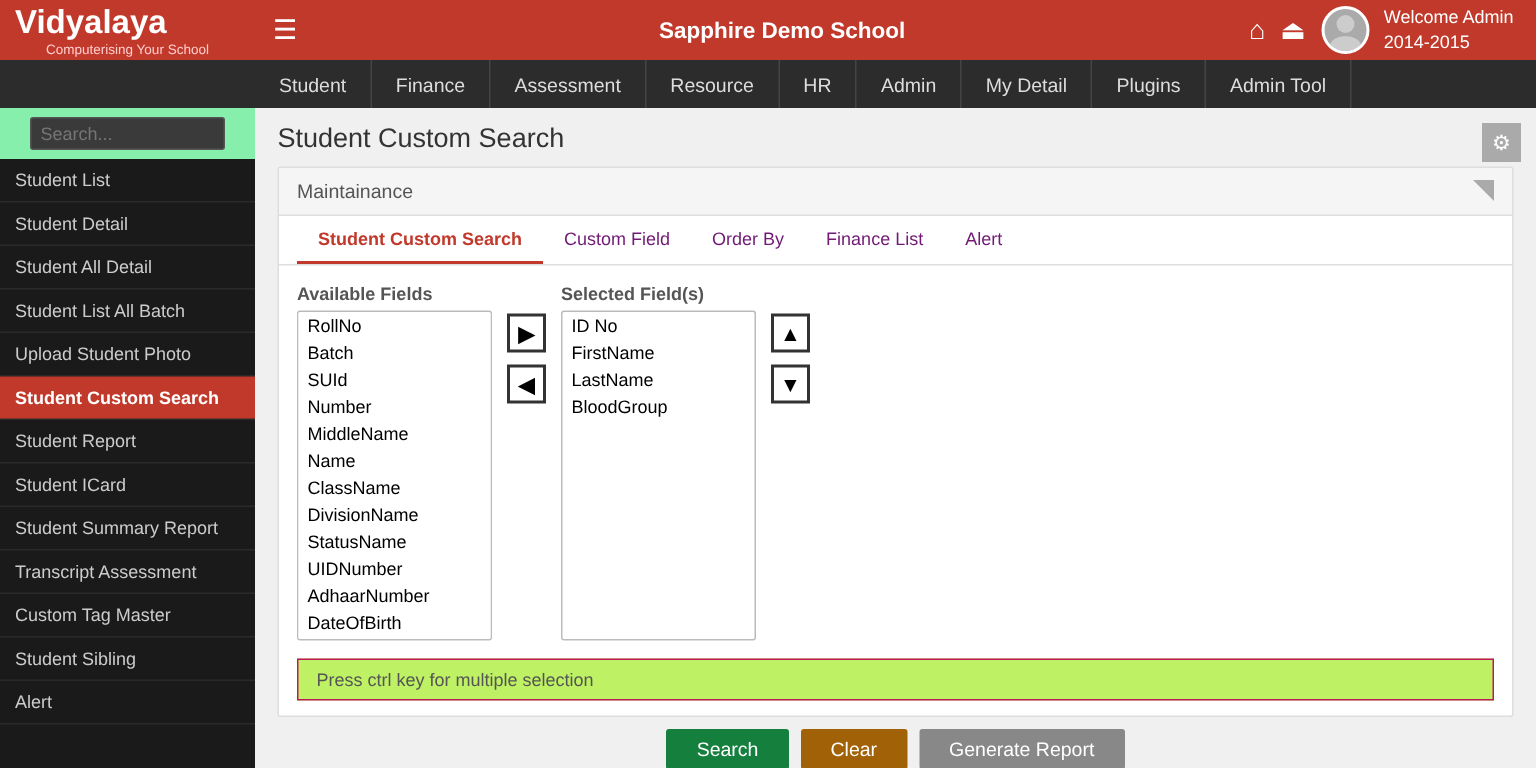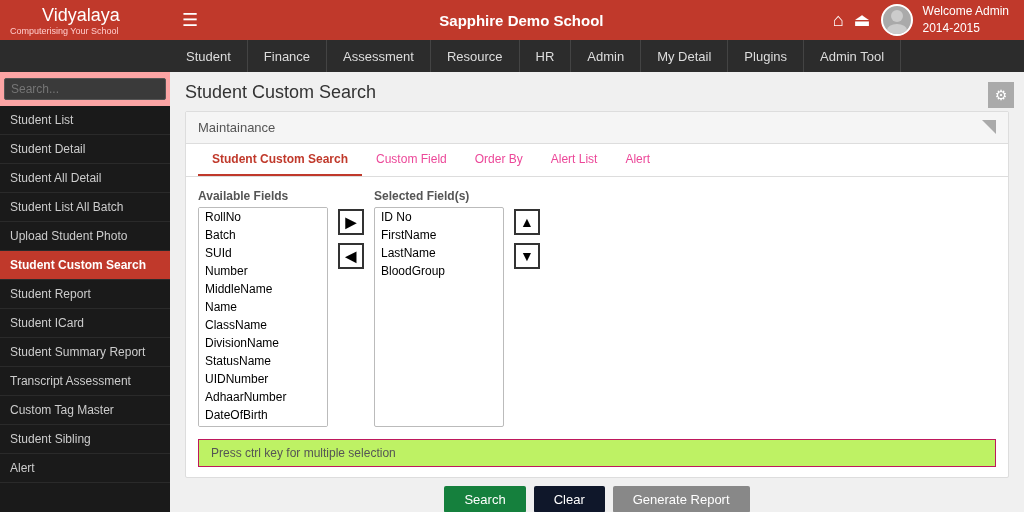--- a/index.html
+++ b/index.html
@@ -1,75 +1,75 @@
 <!DOCTYPE html>
 <html><head>
   <meta charset="utf-8">
   <style>
     * { margin: 0; padding: 0; box-sizing: border-box; }
     body { font-family: Arial, sans-serif; font-size: 13px; background: #f0f0f0; width: 1024px; height: 512px; overflow: hidden; }
 
     
     .header { background: #c0392b; height: 40px; display: flex; align-items: center; }
     .logo-area { width: 170px; background: #c0392b; padding: 0 10px; display: flex; flex-direction: column; justify-content: center; }
-    .logo-title { color: white; font-size: 18px; font-weight: normal; margin-left: 32px; }
-    .logo-subtitle { color: #ffcccc; font-size: 9px; }
+    .logo-title { color: white; font-size: 22px; font-weight: bold; }
+    .logo-subtitle { color: #ffcccc; font-size: 9px; text-align: center; }
     .hamburger-btn { color: white; font-size: 18px; padding: 0 12px; cursor: pointer; }
     .header-center { flex: 1; text-align: center; color: white; font-size: 15px; font-weight: bold; }
     .header-right { display: flex; align-items: center; gap: 10px; padding-right: 15px; }
     .header-icon { color: white; font-size: 18px; cursor: pointer; }
     .avatar-circle { width: 32px; height: 32px; border-radius: 50%; background: #aaa; border: 2px solid white; overflow: hidden; display: flex; align-items: center; justify-content: center; }
     .avatar-circle svg { width: 28px; height: 28px; }
     .welcome-text { color: white; font-size: 12px; line-height: 1.4; }
 
     
     .navbar { background: #2c2c2c; height: 32px; display: flex; align-items: center; padding-left: 170px; }
     .nav-item { color: #ddd; font-size: 13px; padding: 0 16px; height: 32px; display: flex; align-items: center; cursor: pointer; border-right: 1px solid #444; }
 
     
     .layout { display: flex; height: calc(512px - 40px - 32px); }
 
     
     .sidebar { width: 170px; background: #1a1a1a; color: #ccc; flex-shrink: 0; overflow-y: auto; }
-    .search-box { padding: 6px 4px; background: #fca5a5; }
+    .search-box { padding: 6px 20px; background: #86efac; }
     .search-box input { width: 100%; background: #3a3a3a; border: 1px solid #555; color: #eee; padding: 3px 6px; font-size: 12px; border-radius: 2px; }
     .sidebar-item { padding: 7px 10px; font-size: 12px; color: #ccc; cursor: pointer; border-bottom: 1px solid #2a2a2a; }
     .sidebar-item.active { background: #c0392b; color: white; font-weight: bold; }
 
     
     .main { flex: 1; background: #f0f0f0; padding: 10px 15px; overflow-y: auto; position: relative; }
     .page-title { font-size: 18px; color: #333; margin-bottom: 8px; font-weight: normal; }
     .gear-btn { position: absolute; top: 10px; right: 10px; background: #aaa; color: white; border: none; width: 26px; height: 26px; cursor: pointer; font-size: 14px; display: flex; align-items: center; justify-content: center; }
 
     
     .card { background: white; border: 1px solid #ddd; border-radius: 2px; }
     .card-header { padding: 8px 12px; background: #f5f5f5; border-bottom: 1px solid #ddd; font-size: 13px; color: #555; }
     .tabs { display: flex; border-bottom: 1px solid #ddd; background: white; padding: 0 12px; }
-    .tab { padding: 8px 14px; font-size: 12px; cursor: pointer; color: #ec4899; border-bottom: 2px solid transparent; }
+    .tab { padding: 8px 14px; font-size: 12px; cursor: pointer; color: #701a75; border-bottom: 2px solid transparent; }
     .tab.active { color: #c0392b; border-bottom: 2px solid #c0392b; font-weight: bold; }
 
     
     .fields-container { display: flex; gap: 10px; padding: 12px; align-items: flex-start; }
     .field-section { display: flex; flex-direction: column; }
     .field-label { font-size: 12px; color: #555; margin-bottom: 4px; font-weight: bold; }
     .field-list { width: 130px; height: 220px; border: 1px solid #bbb; overflow-y: auto; background: white; font-size: 12px; }
     .field-list option { padding: 2px 6px; cursor: pointer; }
 
     .arrow-btns { display: flex; flex-direction: column; gap: 8px; justify-content: center; padding-top: 20px; }
     .arrow-btn { width: 26px; height: 26px; border: 2px solid #333; background: white; cursor: pointer; display: flex; align-items: center; justify-content: center; font-size: 14px; font-weight: bold; }
 
     .order-btns { display: flex; flex-direction: column; gap: 8px; justify-content: center; padding-top: 20px; }
 
     
     .hint-bar { background: #bef264; border: 1px solid #be185d; padding: 6px 12px; font-size: 12px; color: #555; margin: 0 12px 10px; }
 
     
     .footer-btns { display: flex; justify-content: center; gap: 8px; padding: 8px 0 10px; }
     .btn-search { background: #15803d; color: white; border: none; padding: 6px 20px; cursor: pointer; font-size: 13px; border-radius: 2px; }
-    .btn-clear { background: #0f172a; color: white; border: none; padding: 6px 20px; cursor: pointer; font-size: 13px; border-radius: 2px; }
+    .btn-clear { background: #a16207; color: white; border: none; padding: 6px 20px; cursor: pointer; font-size: 13px; border-radius: 2px; }
     .btn-report { background: #888; color: white; border: none; padding: 6px 20px; cursor: pointer; font-size: 13px; border-radius: 2px; }
 
     .corner-fold { width: 0; height: 0; border-style: solid; border-width: 0 14px 14px 0; border-color: transparent #aaa transparent transparent; float: right; margin: 0; }
   </style>
 </head>
 <body>
 
 <div class="header">
   <div class="logo-area">
     <span class="logo-title">Vidyalaya</span>
@@ -133,21 +133,21 @@
     <div class="card">
       <div class="card-header">
         <span>Maintainance</span>
         <div class="corner-fold"></div>
       </div>
 
       <div class="tabs">
         <div class="tab active">Student Custom Search</div>
         <div class="tab">Custom Field</div>
         <div class="tab">Order By</div>
-        <div class="tab">Alert List</div>
+        <div class="tab">Finance List</div>
         <div class="tab">Alert</div>
       </div>
 
       <div class="fields-container">
 
         <div class="field-section">
           <div class="field-label">Available Fields</div>
           <select class="field-list" multiple="" size="15">
             <option>RollNo</option>
             <option>Batch</option>

